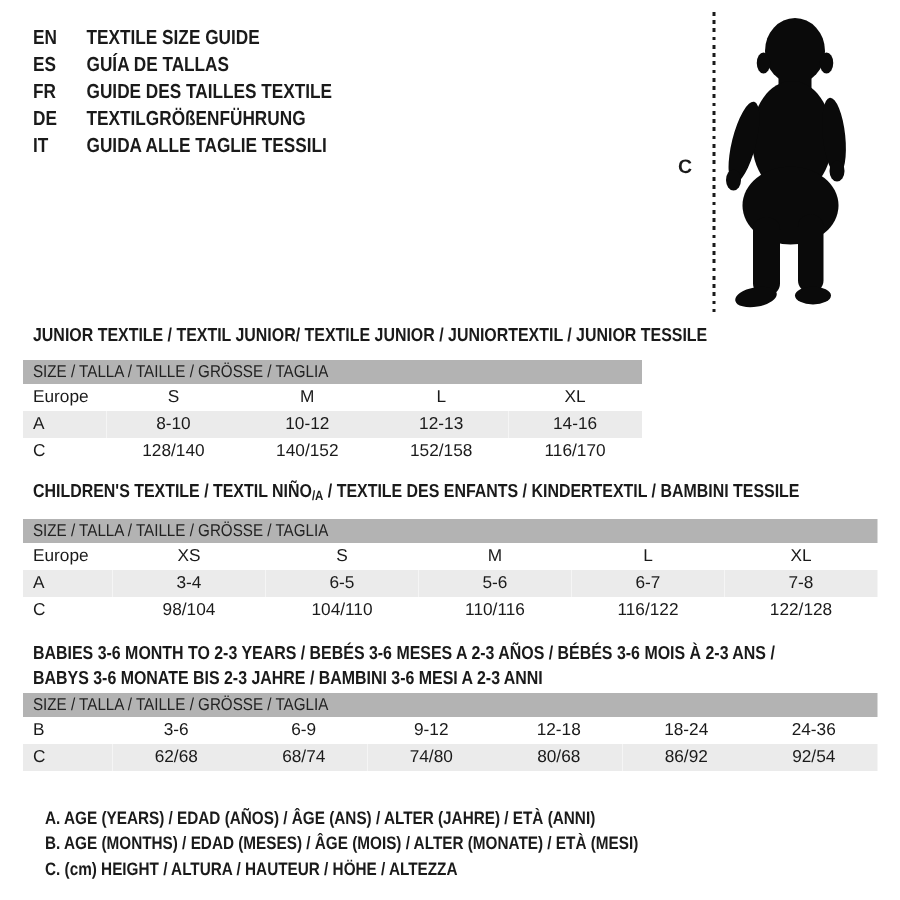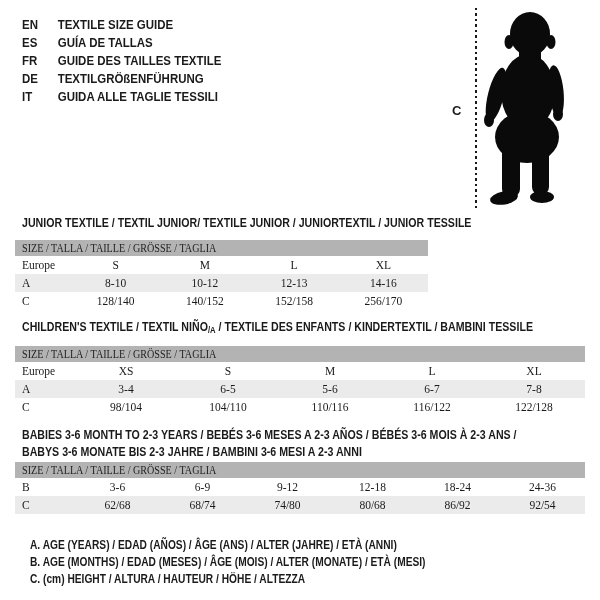--- a/index.html
+++ b/index.html
@@ -71,21 +71,20 @@
   .t2-title { top: 319px; }
   .t3-title { top: 427px; line-height: 17px; }
   .sub { font-size: 9px; vertical-align: -2px; }
 
   
   table.sizes {
     position: absolute;
     border-collapse: collapse;
     table-layout: fixed;
     font-size: 11.5px;
-    font-family: Liberation Serif, serif;
   }
   table.sizes td {
     padding: 0;
     height: 18px;
     text-align: center;
     vertical-align: middle;
     overflow: hidden;
   }
   table.sizes td.lbl { text-align: left; padding-left: 7px; }
   tr.size-header td {
@@ -193,21 +192,21 @@
         <td>8-10</td>
         <td>10-12</td>
         <td>12-13</td>
         <td>14-16</td>
       </tr>
       <tr>
         <td class="lbl">C</td>
         <td>128/140</td>
         <td>140/152</td>
         <td>152/158</td>
-        <td>256/170</td>
+        <td>116/170</td>
       </tr>
     </tbody>
   </table>
 
   <div class="title t2-title condensed"><span>CHILDREN'S TEXTILE / TEXTIL NIÑO</span><span class="sub">/A</span><span> / TEXTILE DES ENFANTS / KINDERTEXTIL / BAMBINI TESSILE</span></div>
   <table class="sizes t2">
     <colgroup>
         <col class="c-label">
         <col>
         <col>

